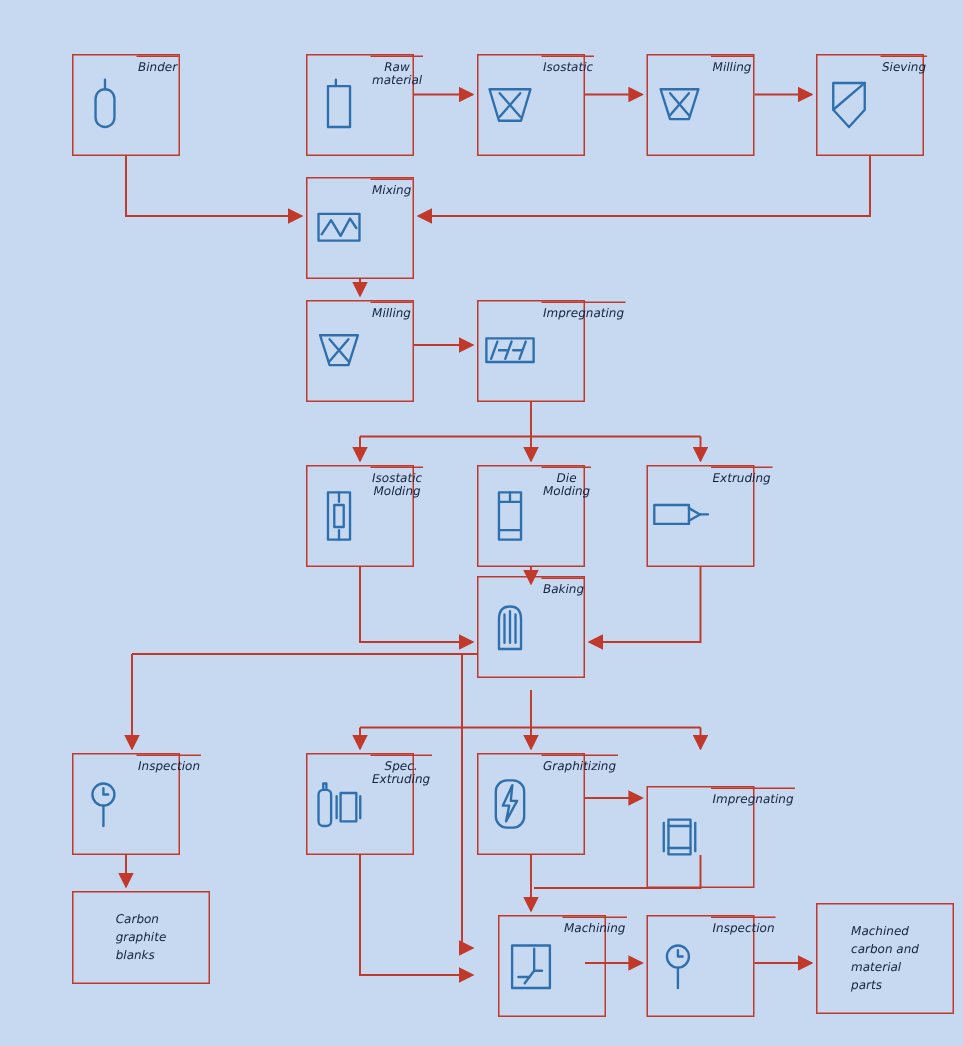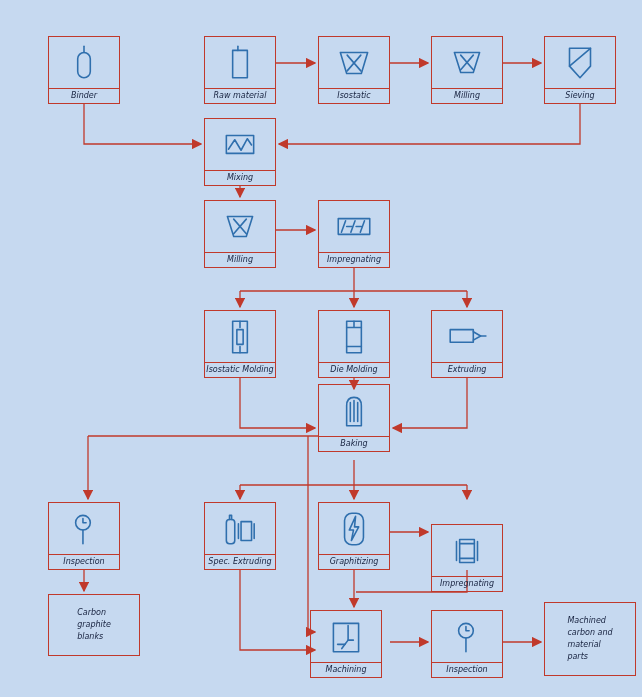--- a/index.html
+++ b/index.html
@@ -5,21 +5,21 @@
   :root{
     --bg:#c6d9f0; --border:#c0392b; --icon:#2f6fad; --text:#16213e;
   }
   html,body{margin:0;padding:0;}
   body{font-family:"DejaVu Sans",sans-serif;background:var(--bg);}
   .canvas{position:relative;width:642px;height:697px;background:var(--bg);overflow:hidden;}
   .connectors{position:absolute;left:0;top:0;pointer-events:none;}
   .edge{stroke:var(--border);fill:none;stroke-width:1.3px;}
   .node{
     position:absolute;width:72px;height:68px;border:1.5px solid var(--border);
-    display:flex;flex-direction:column;box-sizing:border-box;background:transparent;
+    display:flex;flex-direction:row;box-sizing:border-box;background:transparent;
   }
   .iconbox{flex:1;display:flex;align-items:center;justify-content:center;color:var(--icon);}
   .iconbox svg{width:42px;height:42px;stroke:currentColor;fill:none;stroke-width:1.5;stroke-linejoin:round;stroke-linecap:round;}
   .label{
     border-top:1.5px solid var(--border);font-size:8px;font-style:italic;
     text-align:center;padding:2px 1px;line-height:1.15;color:var(--text);
     white-space:pre-line;min-height:10px;
   }
   .textnode{
     position:absolute;width:92px;border:1.5px solid var(--border);box-sizing:border-box;
@@ -236,21 +236,21 @@
     </div>
     <div class="label">Impregnating</div>
   </div>
 
   <div class="textnode" style="left:48px;top:594px;height:62px">
     <div>Carbon
 graphite
 blanks</div>
   </div>
 
-  <div class="node" style="left:310px;top:610px">
+  <div class="node" style="left:332px;top:610px">
     <div class="iconbox">
       <svg viewBox="0 0 40 40">
           <rect x="8" y="7" width="24" height="27"></rect>
           <path d="M22 9 V23 L16 31"></path>
           <path d="M12 27 H19 M22 23 H27"></path>
         </svg>
     </div>
     <div class="label">Machining</div>
   </div>
 

